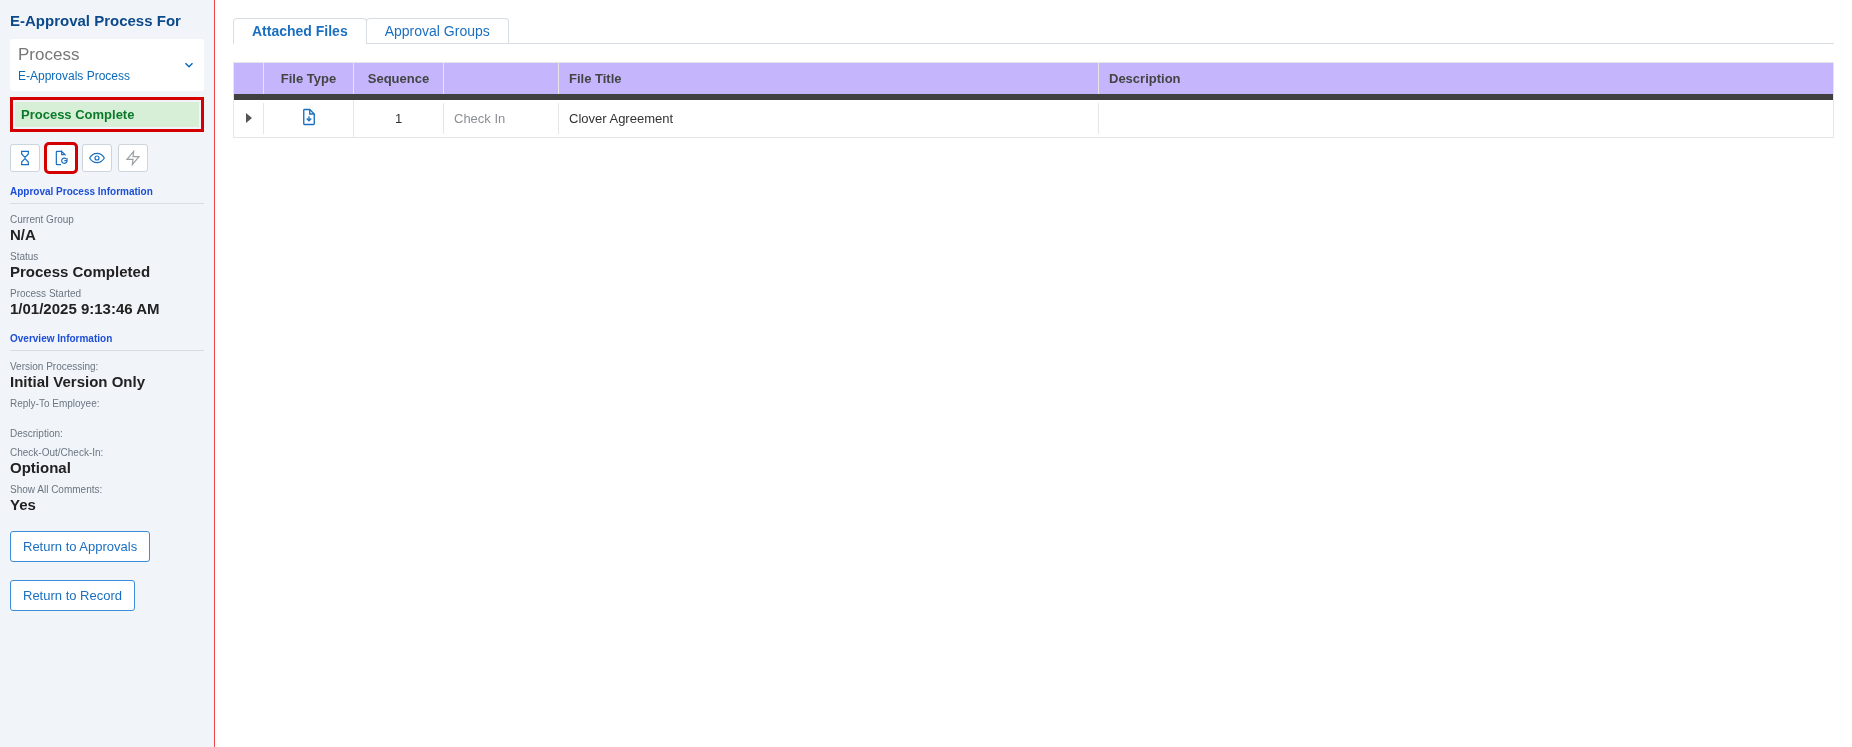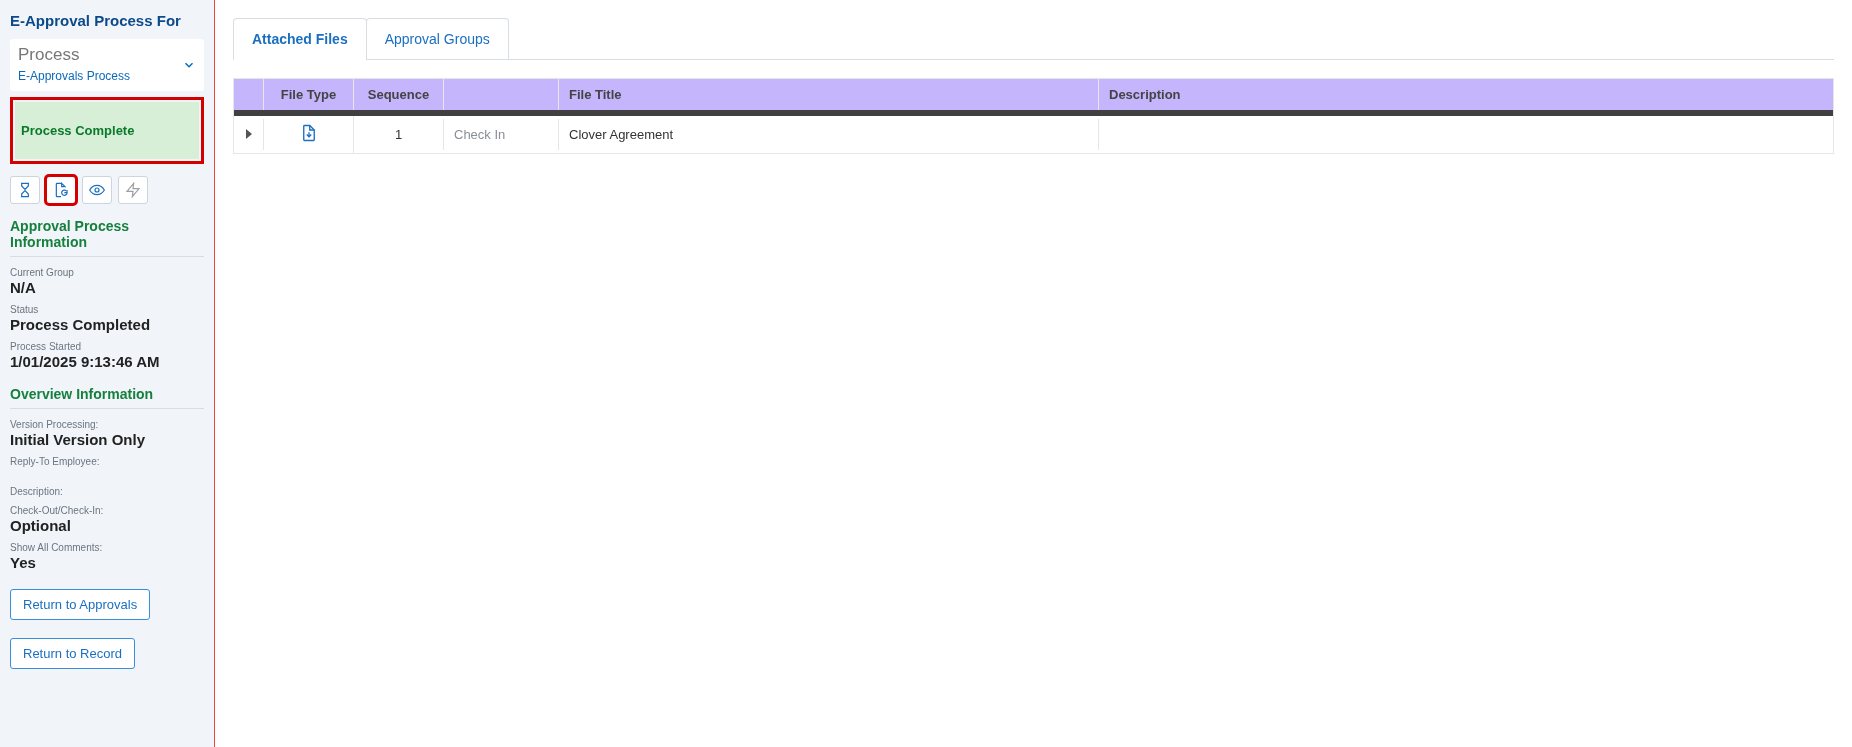--- a/index.html
+++ b/index.html
@@ -52,21 +52,21 @@
   }
   .status-banner-wrap {
     border: 3px solid #d40000;
     padding: 2px;
     margin-bottom: 12px;
   }
   .status-banner {
     background: #d7efd7;
     color: #0a7a2a;
     font-weight: 700;
-    padding: 21px 6px;
+    padding: 5px 6px;
     font-size: 13px;
   }
   .icon-row {
     display: flex;
     gap: 6px;
     margin-bottom: 14px;
   }
   .icon-btn {
     width: 30px; height: 28px;
     border: 1px solid #ccd4dc;
@@ -77,22 +77,22 @@
     justify-content: center;
     cursor: pointer;
   }
   .icon-btn.highlighted {
     outline: 3px solid #d40000;
     outline-offset: -1px;
   }
   .icon-btn svg { width: 16px; height: 16px; }
   .section-heading {
     font-weight: 700;
-    font-size: 14px;
-    color: #15803d;
+    font-size: 10px;
+    color: #1d4ed8;
     padding-bottom: 6px;
     border-bottom: 1px solid #d7dde3;
     margin-bottom: 10px;
     margin-top: 6px;
   }
   .field-label {
     color: #6b7580;
     font-size: 10px;
     margin-top: 8px;
   }
@@ -118,21 +118,21 @@
     flex: 1;
     padding: 18px 18px 0 18px;
   }
   .tabs {
     display: flex;
     border-bottom: 1px solid #d7dde3;
   }
   .tab {
     border: 1px solid #d7dde3;
     border-bottom: none;
-    padding: 12px 18px;
+    padding: 4px 18px;
     color: #1b6fc0;
     font-size: 14px;
     background: #fff;
     cursor: pointer;
     border-top-left-radius: 4px;
     border-top-right-radius: 4px;
     margin-right: -1px;
     position: relative;
   }
   .tab.active {

